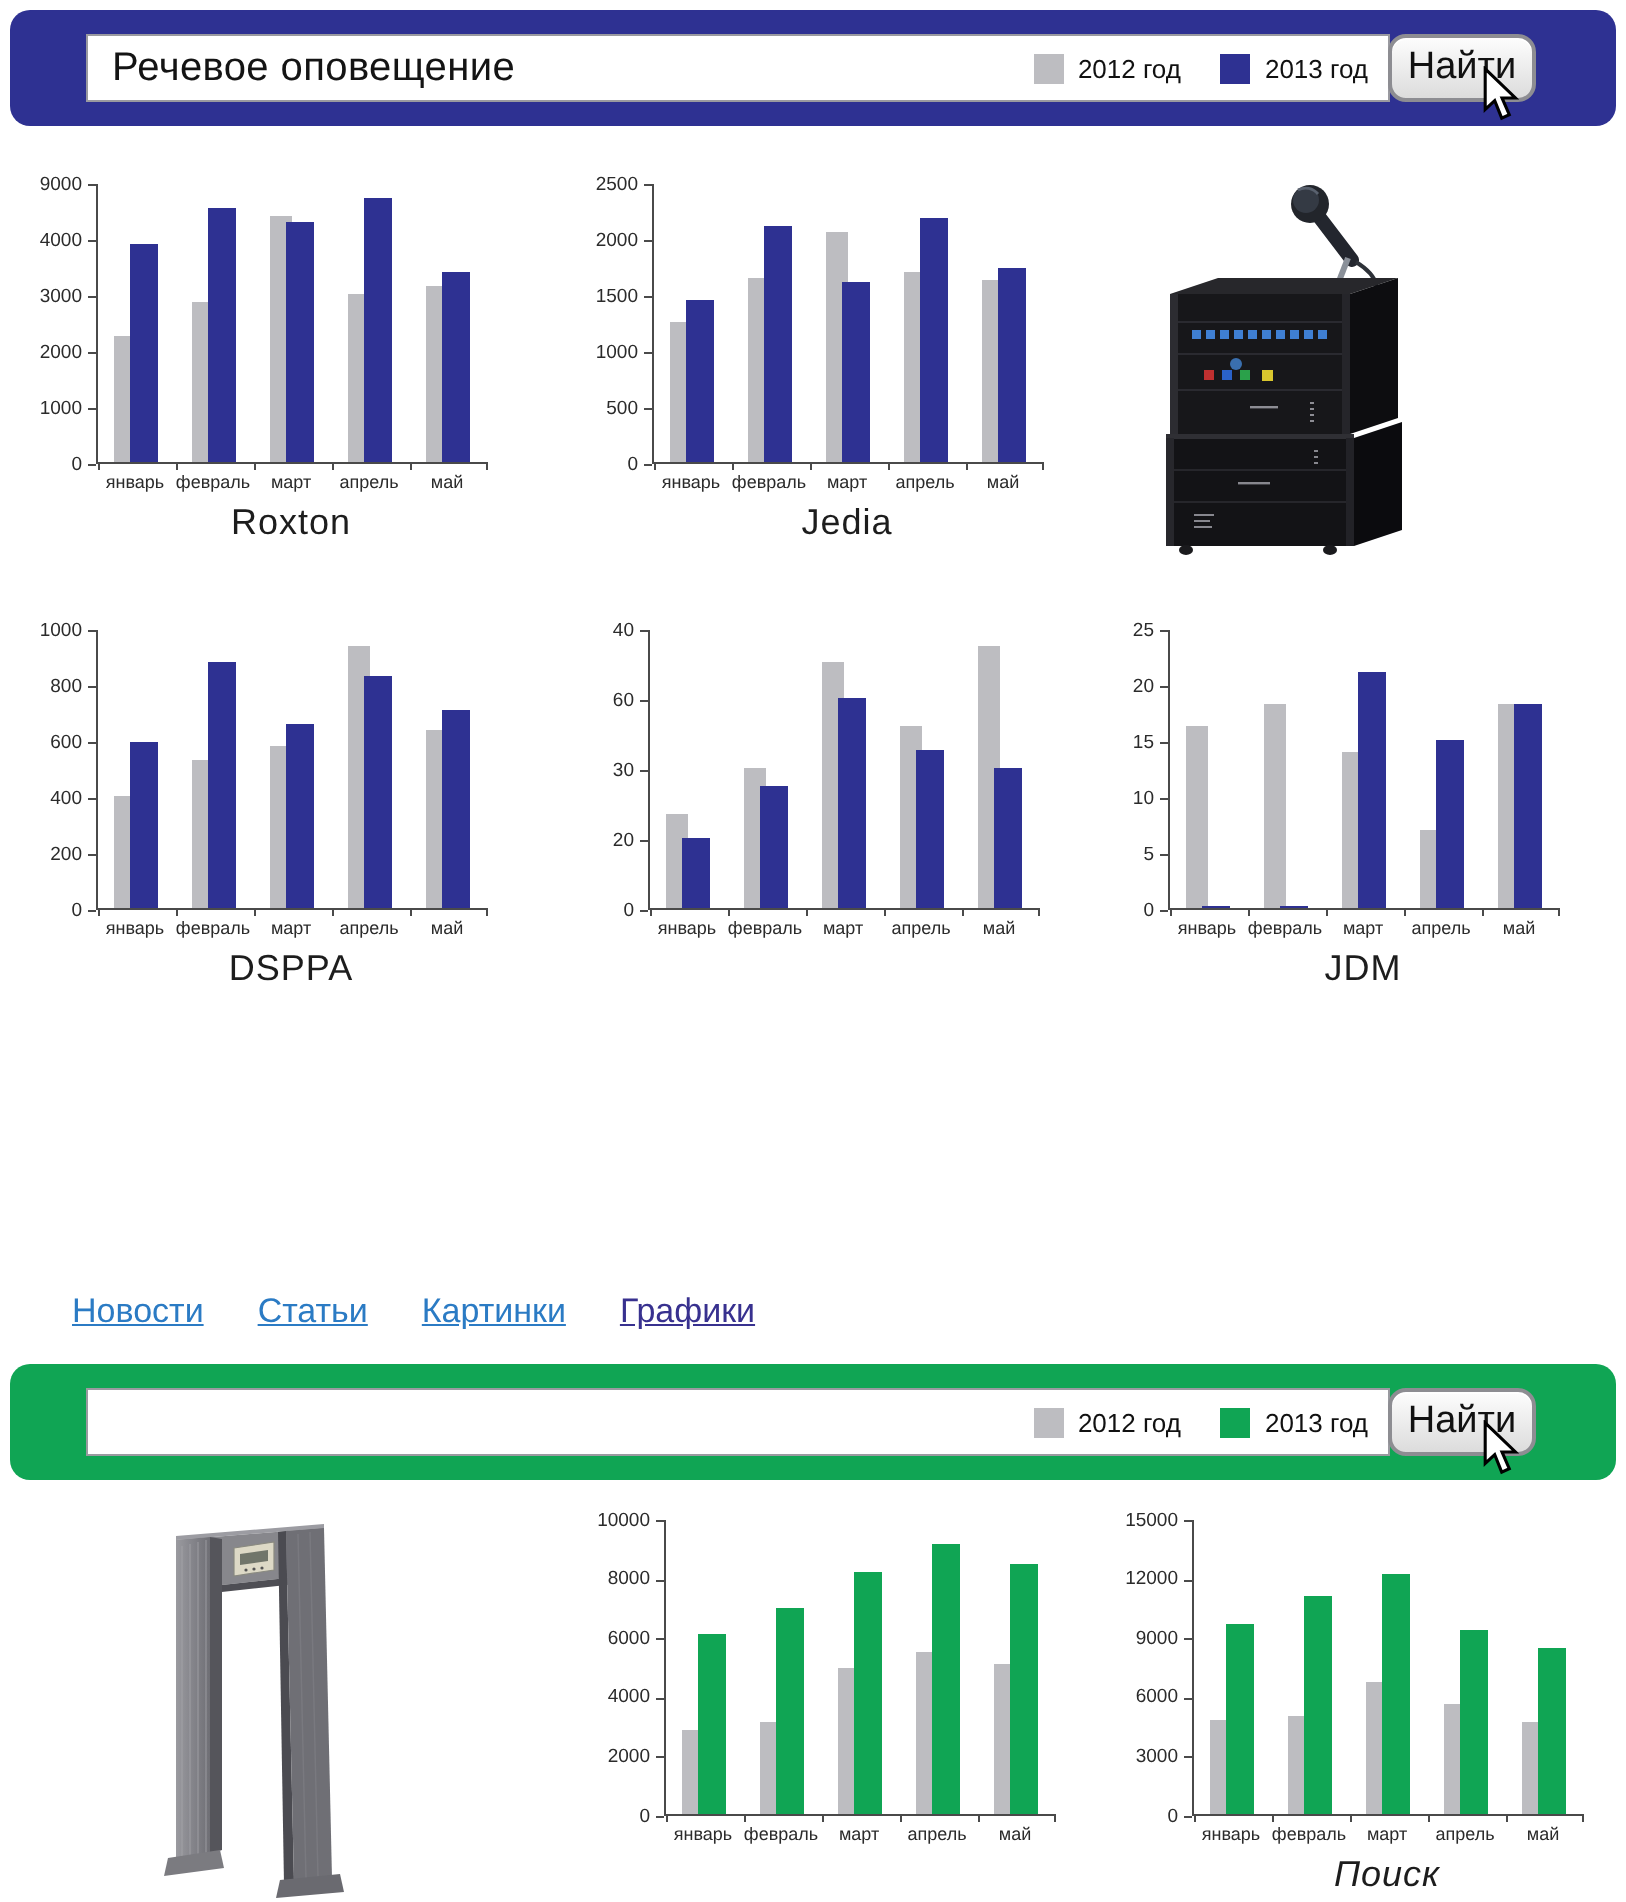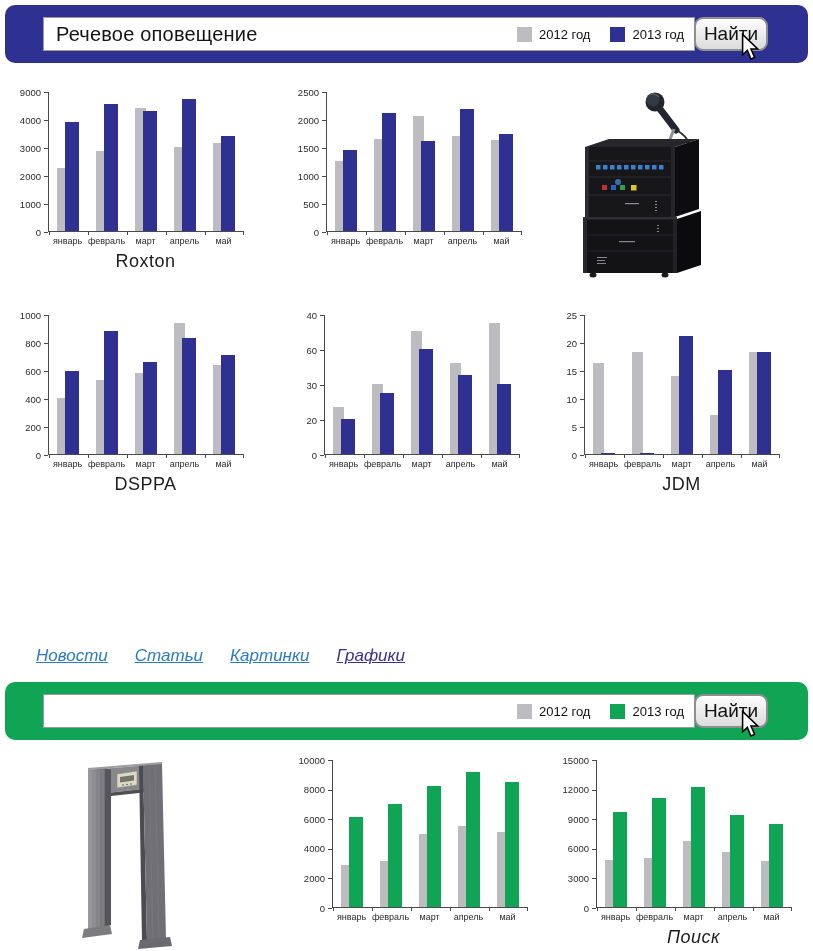--- a/index.html
+++ b/index.html
@@ -36,21 +36,21 @@
   .bars { position:absolute; left:0; top:0; width:100%; height:100%; display:flex; }
   .group { flex:1; display:flex; align-items:flex-end; justify-content:center; }
   .bar { width:11px; }
   .bar.front { width:14px; margin-left:-3px; }
   .xtick { position:absolute; top:100%; width:1px; height:4px; background:#4a4a4a; }
   .xlabels { display:flex; margin-top:4px; }
   .xlabels span { flex:1; text-align:center; font-size:9px; color:#2b2b2b; white-space:nowrap; }
   .ctitle { text-align:center; font-size:18px; color:#1d1d1d; margin-top:5px; letter-spacing:.5px; }
   
   .nav { position:absolute; left:36px; top:646px; display:flex; gap:27px; }
-  .navlink { font-size:17px; text-decoration:underline; cursor:pointer;font-style:italic; }
+  .navlink { font-size:17px; text-decoration:underline; cursor:pointer; }
   
   .fig { position:absolute; }
 </style>
 </head>
 <body>
 
 <div class="page">
 
   <div class="hbar" id="hbar0" style="top: 5px; background: rgb(46, 49, 146);">
     <div class="sbox">
@@ -174,20 +174,21 @@
             </div>
           </div>
         </div>
         <div class="xlabels" style="width: 195px;">
           <span>январь</span>
           <span>февраль</span>
           <span>март</span>
           <span>апрель</span>
           <span>май</span>
         </div>
+        <div class="ctitle" style="width: 195px;">Jedia</div>
       </div>
     </div>
 
   <svg class="fig" style="left:575px; top:85px;" width="135" height="200" viewBox="0 0 135 200">
 
     <line x1="85" y1="24" x2="101" y2="45" stroke="#23262e" stroke-width="7" stroke-linecap="round"></line>
     <circle cx="80" cy="17" r="9.5" fill="#22252b"></circle>
     <circle cx="78" cy="15" r="6.5" fill="#343a44"></circle>
     <path d="M74 10 a8 8 0 0 1 10 2" stroke="#59616e" stroke-width="1.4" fill="none"></path>
 

